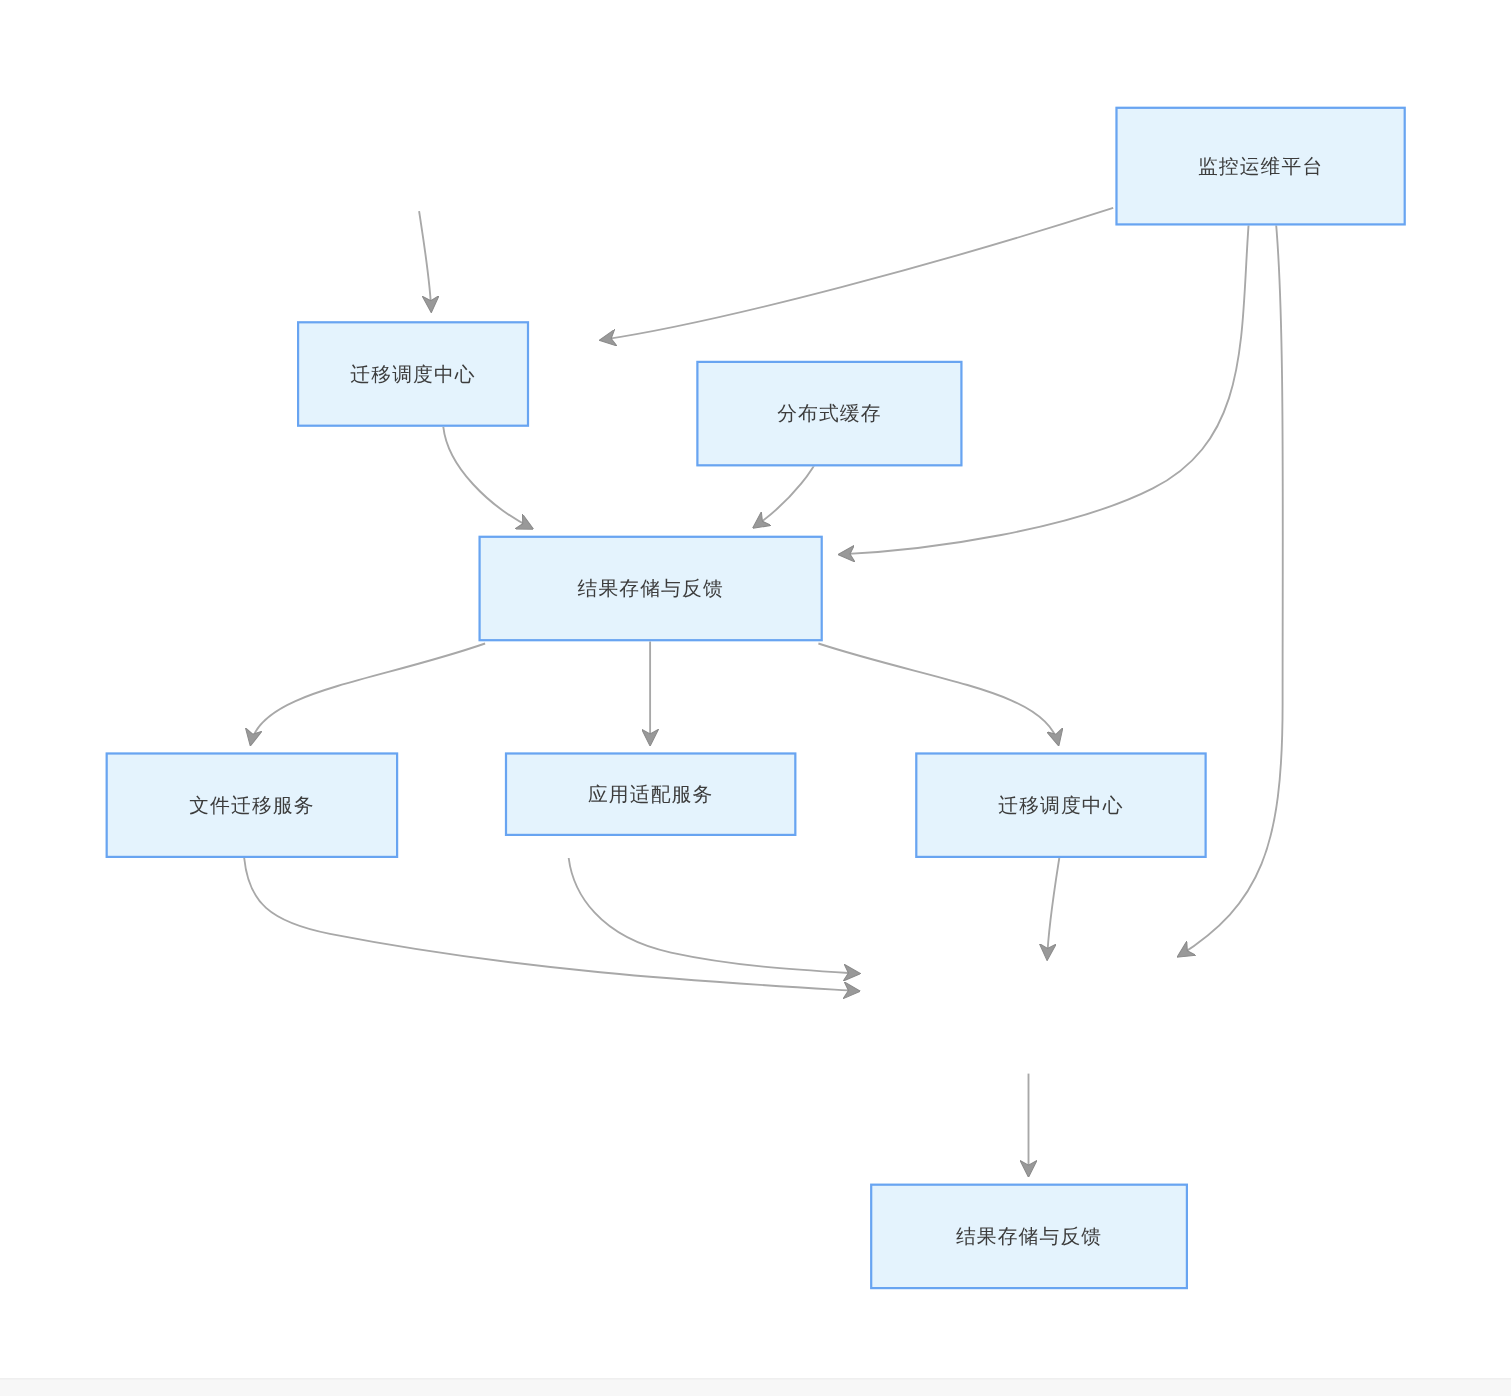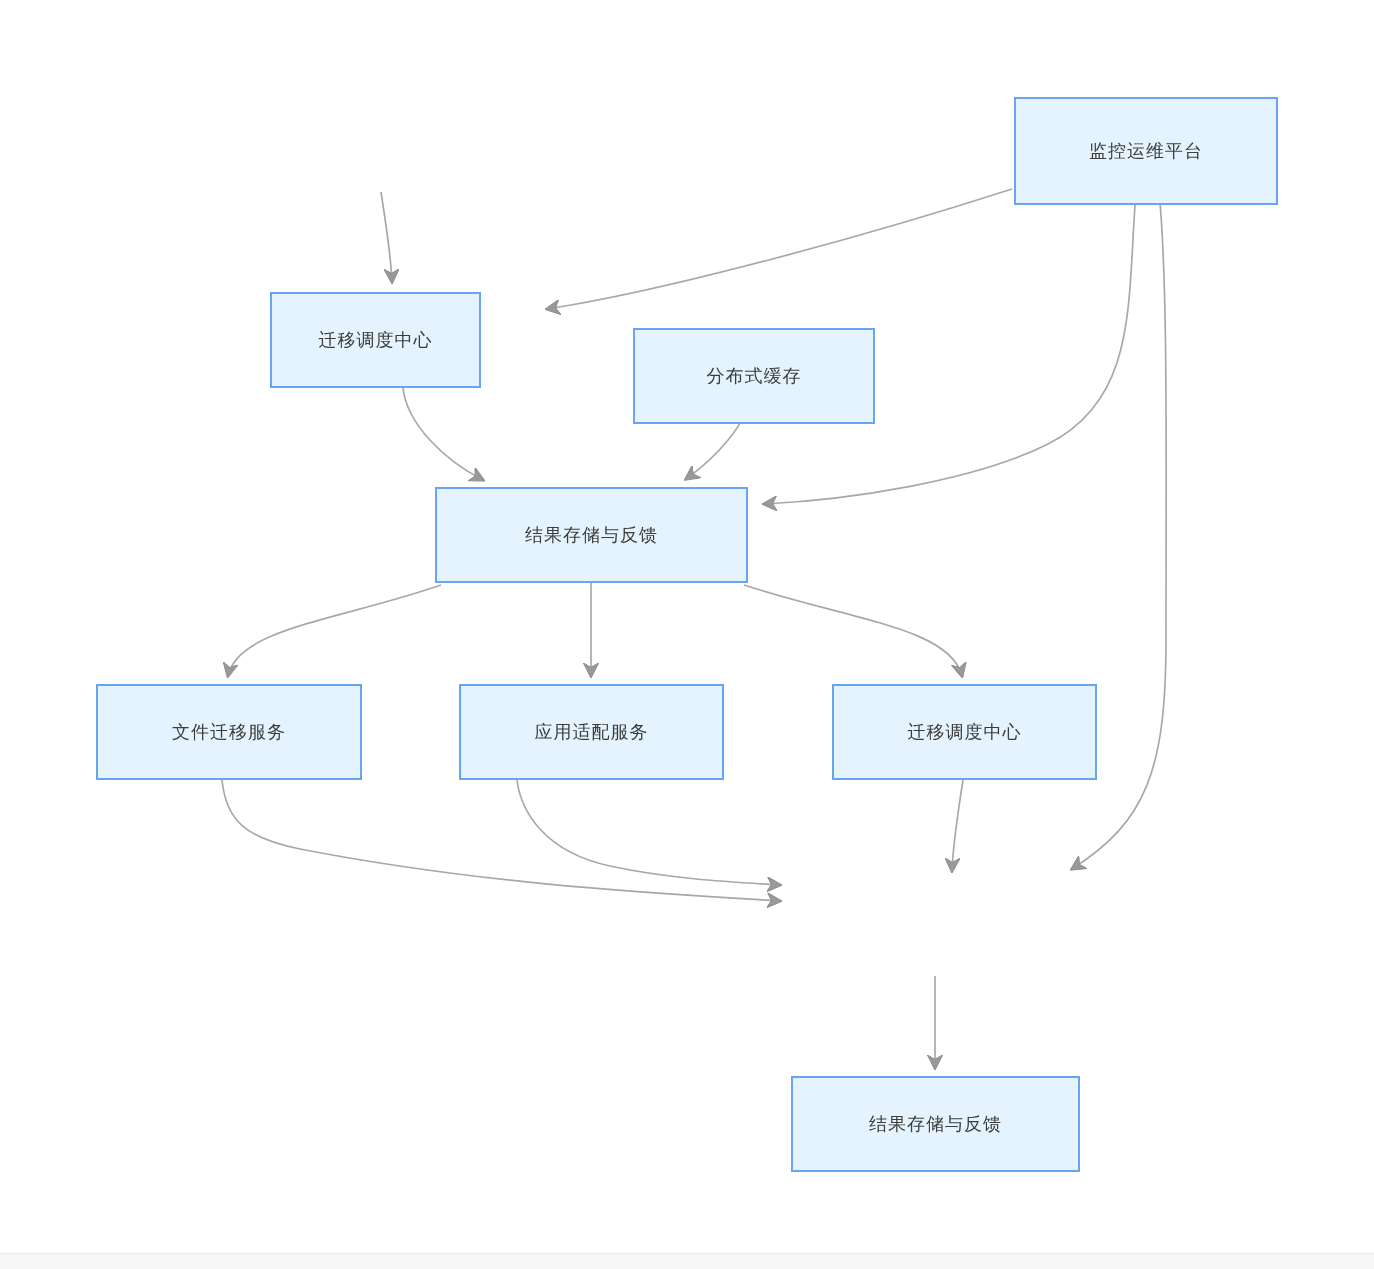--- a/index.html
+++ b/index.html
@@ -44,21 +44,21 @@
     color: var(--node-text, #3c3c3c);
     letter-spacing: 1px;
     cursor: default;
   }
   .n1  { left: 262px;  top: 97px;   width: 241px; height: 95px; }
   .n2  { left: 1014px; top: 97px;   width: 264px; height: 108px; }
   .n3  { left: 270px;  top: 292px;  width: 211px; height: 96px; }
   .n4  { left: 633px;  top: 292px;  width: 242px; height: 96px; margin-top: 36px; }
   .n5  { left: 435px;  top: 487px;  width: 313px; height: 96px; }
   .n6  { left: 96px;   top: 684px;  width: 266px; height: 96px; }
-  .n7  { left: 459px;  top: 684px;  width: 265px; height: 96px; }
+  .n7  { left: 459px;  top: 684px;  width: 265px; height: 76px; }
   .n8  { left: 832px;  top: 684px;  width: 265px; height: 96px; }
   .n9  { left: 791px;  top: 879px;  width: 289px; height: 97px; }
   .n10 { left: 791px;  top: 1076px; width: 289px; height: 96px; }
   .footer-strip {
     position: absolute;
     left: 0;
     bottom: 0;
     width: 100%;
     height: 15px;
     background: var(--footer, #f7f7f7);

